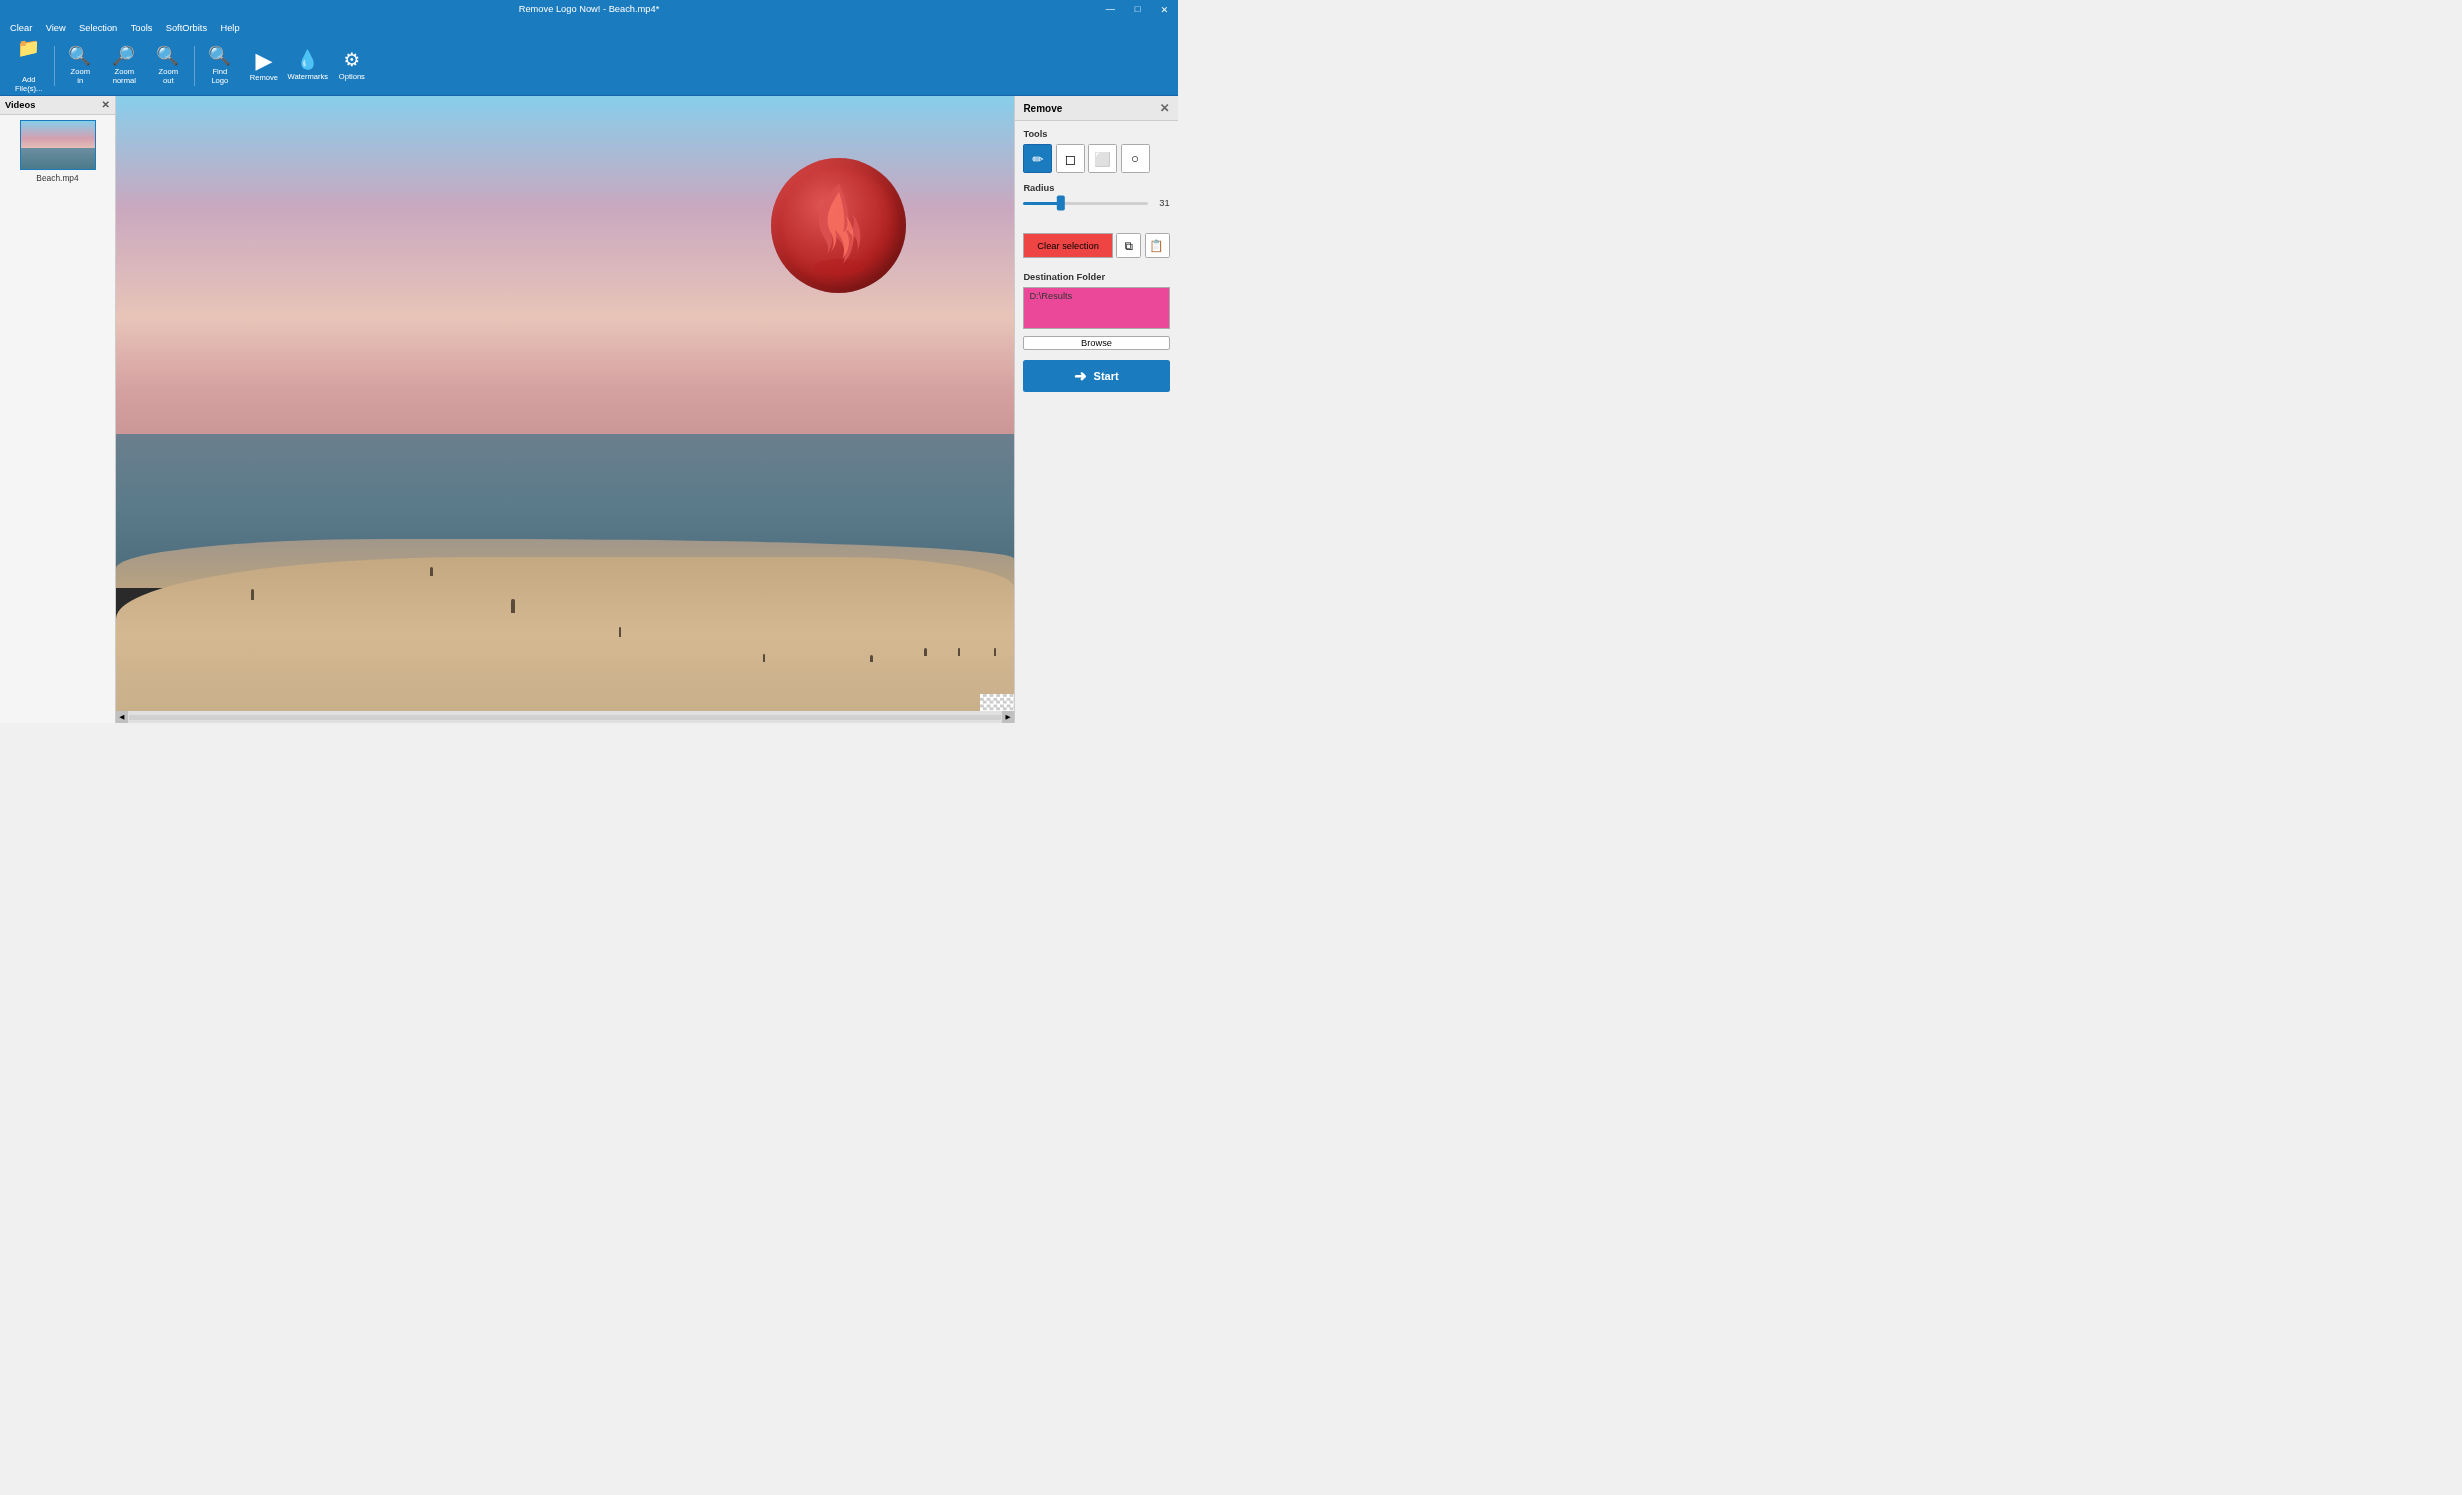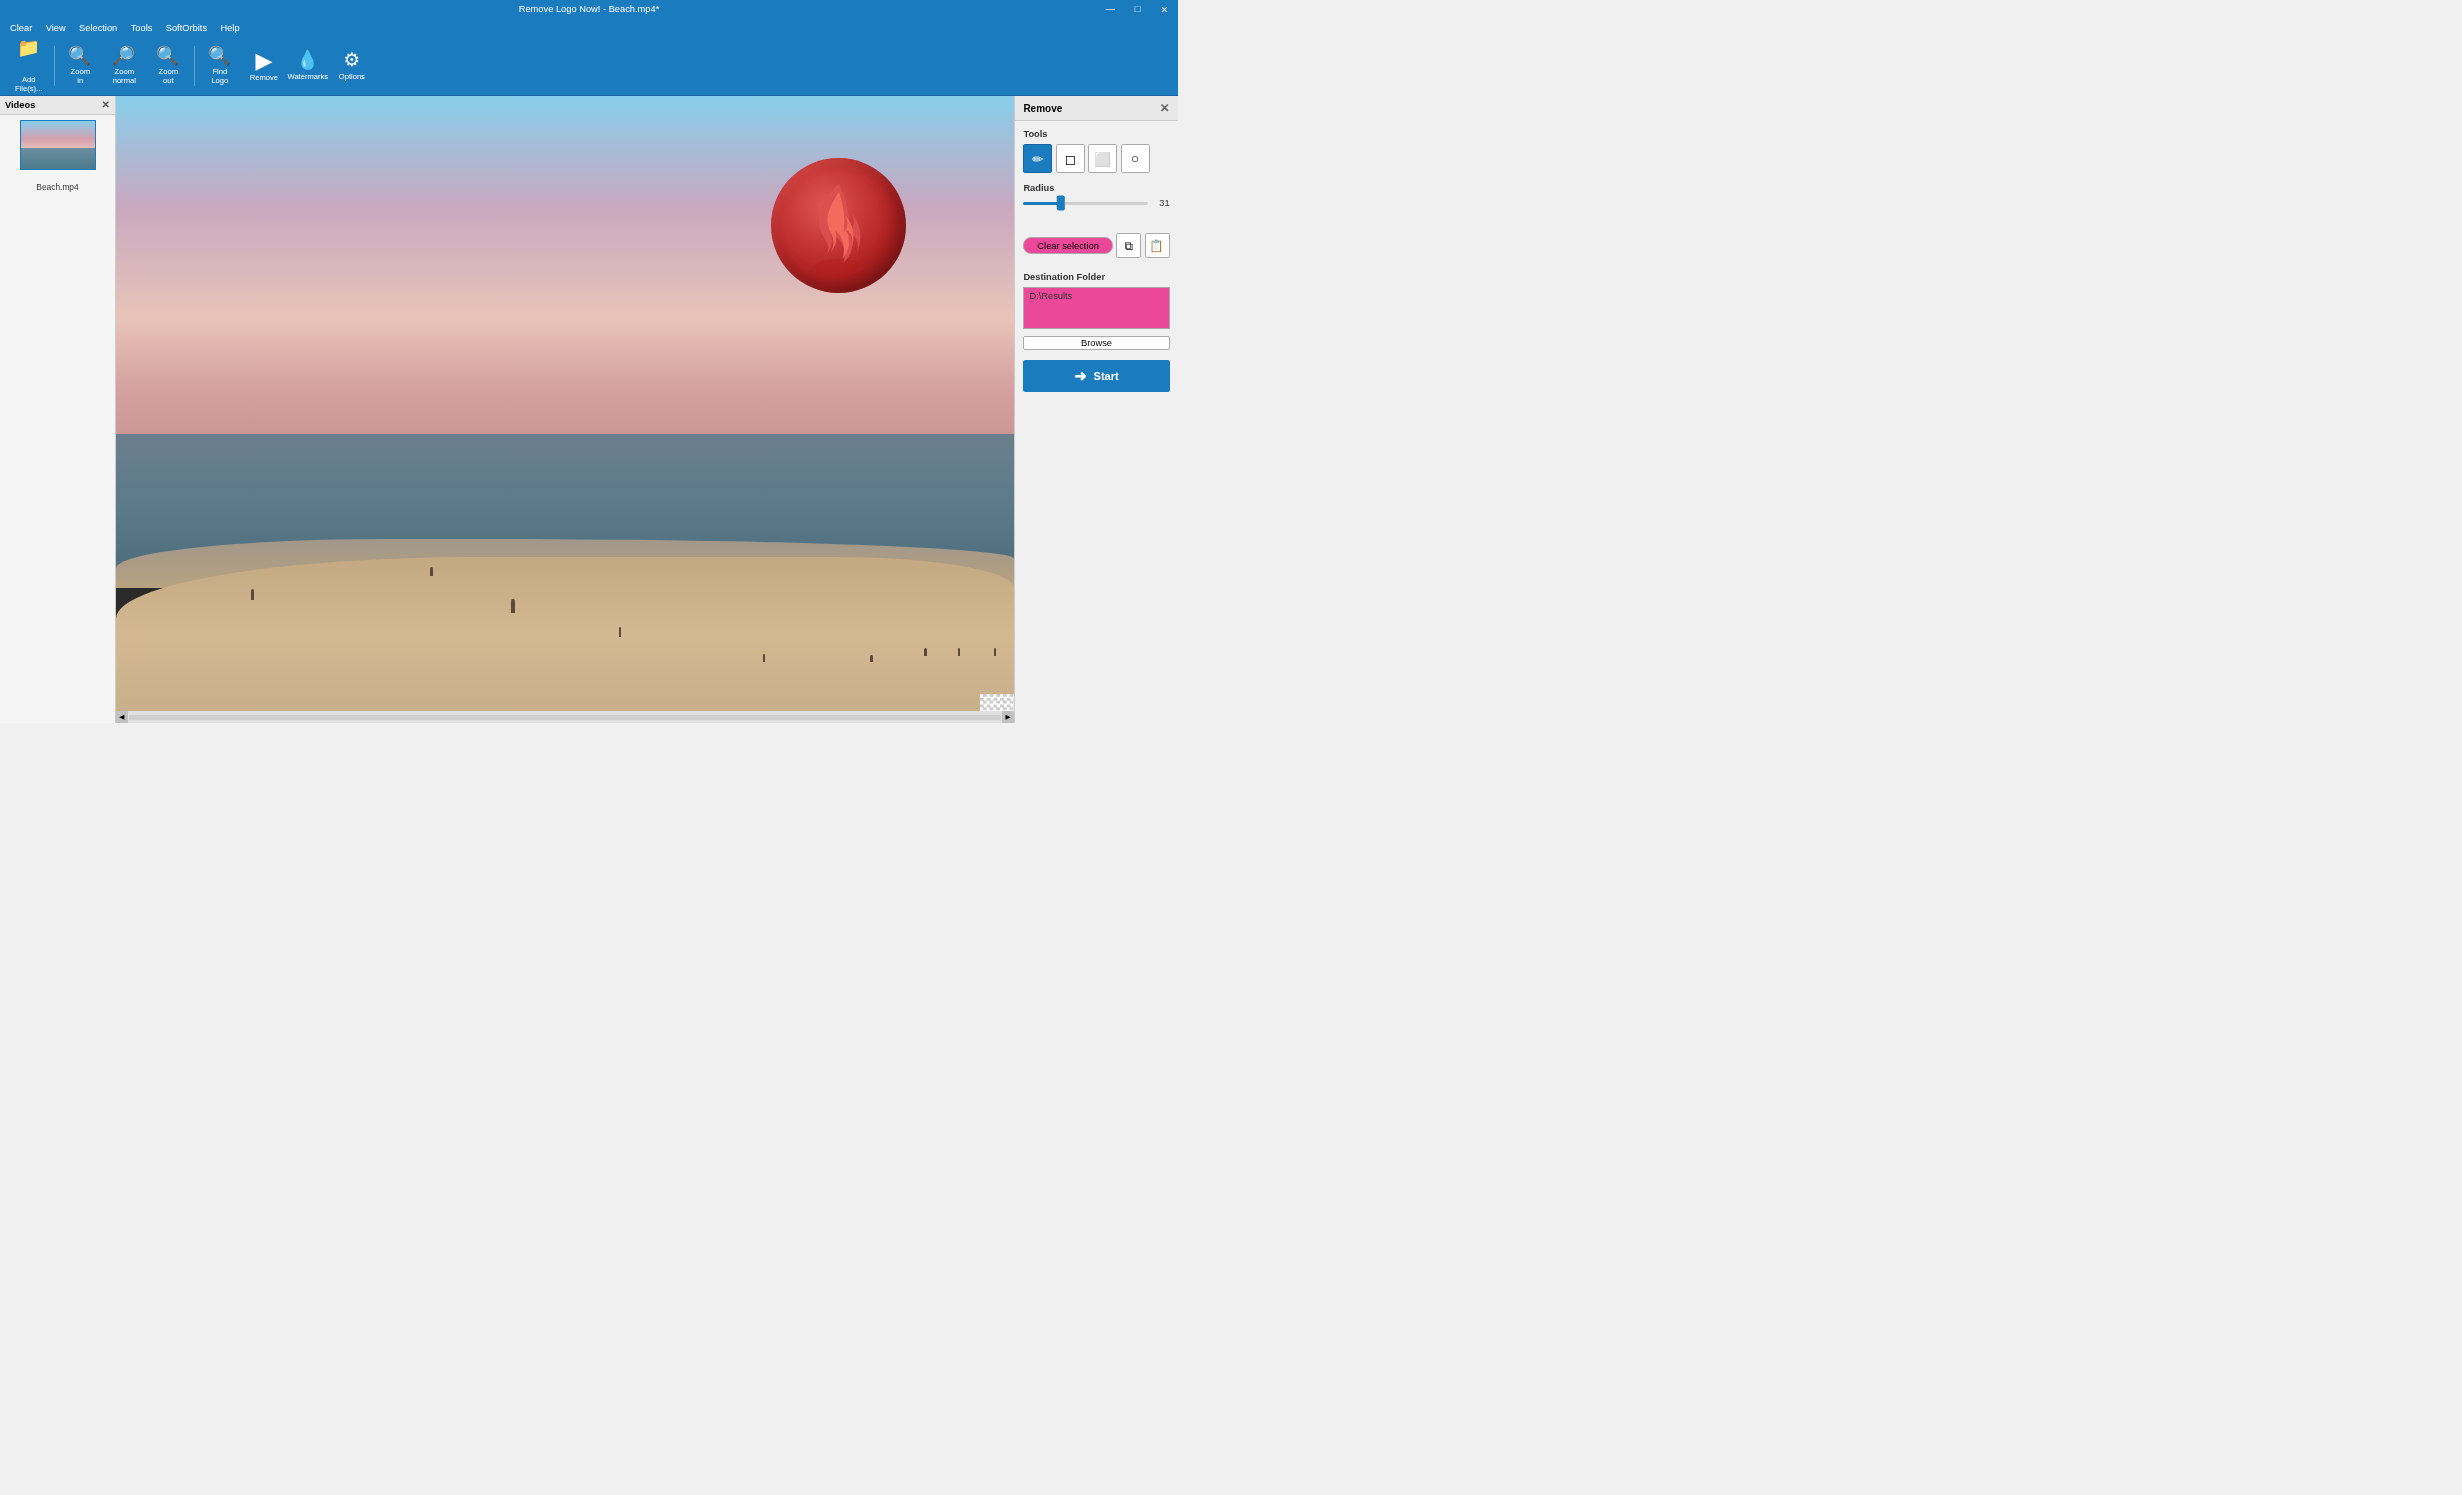--- a/index.html
+++ b/index.html
@@ -142,21 +142,21 @@
       position: absolute;
       top: 0;
       left: 0;
       right: 0;
       height: 29.4px;
       background: linear-gradient(180deg, #87CEEB 0%, #d4a0b0 60%, #e8c4b8 100%);
     }
     .video-name {
       font-size: 8.4px;
       color: #333;
-      margin-top: 12px;
+      margin-top: 3px;
     }
 
     
     .video-area {
       flex: 1;
       background: #2a2a2a;
       display: flex;
       flex-direction: column;
       position: relative;
       overflow: hidden;
@@ -350,26 +350,26 @@
     }
 
     .clear-row {
       display: flex;
       align-items: center;
       gap: 3.4px;
       margin-bottom: 13.5px;
     }
     .clear-btn {
       flex: 1;
-      height: 17px;
+      height: 25px;
       border: 0.8px solid #aaa;
-      background: #ec4899;
-      cursor: pointer;
-      font-size: 9.3px;
-      border-radius: 8px;
+      background: #ef4444;
+      cursor: pointer;
+      font-size: 9.3px;
+      border-radius: 0;
     }
     .icon-btn {
       width: 25px;
       height: 25px;
       border: 0.8px solid #aaa;
       background: white;
       display: flex;
       align-items: center;
       justify-content: center;
       cursor: pointer;

